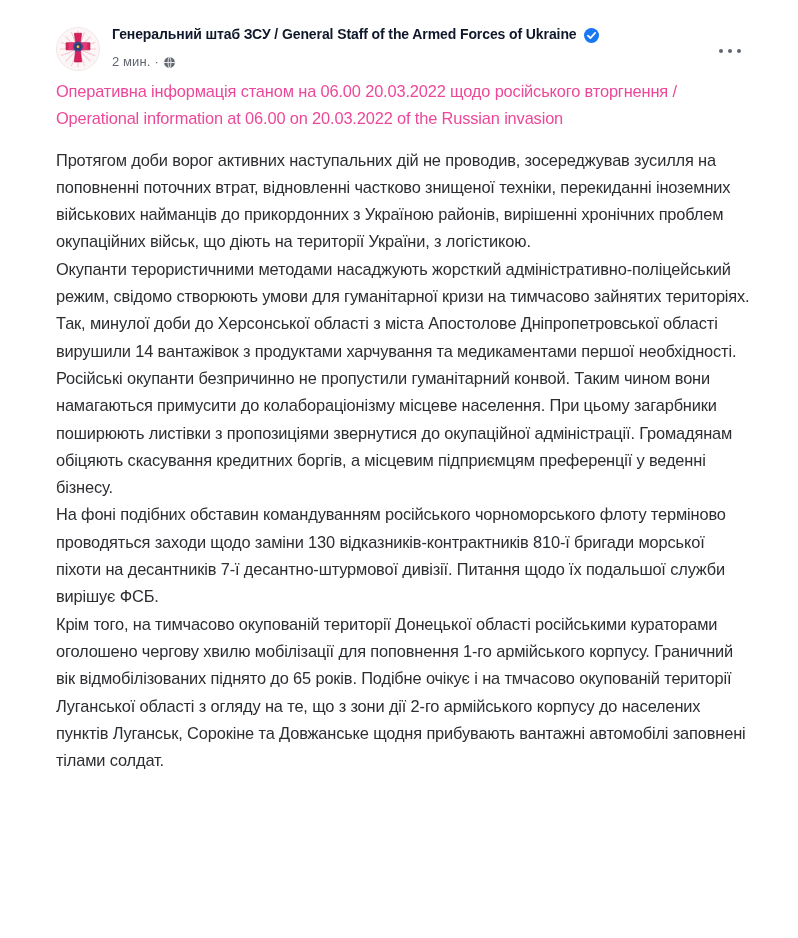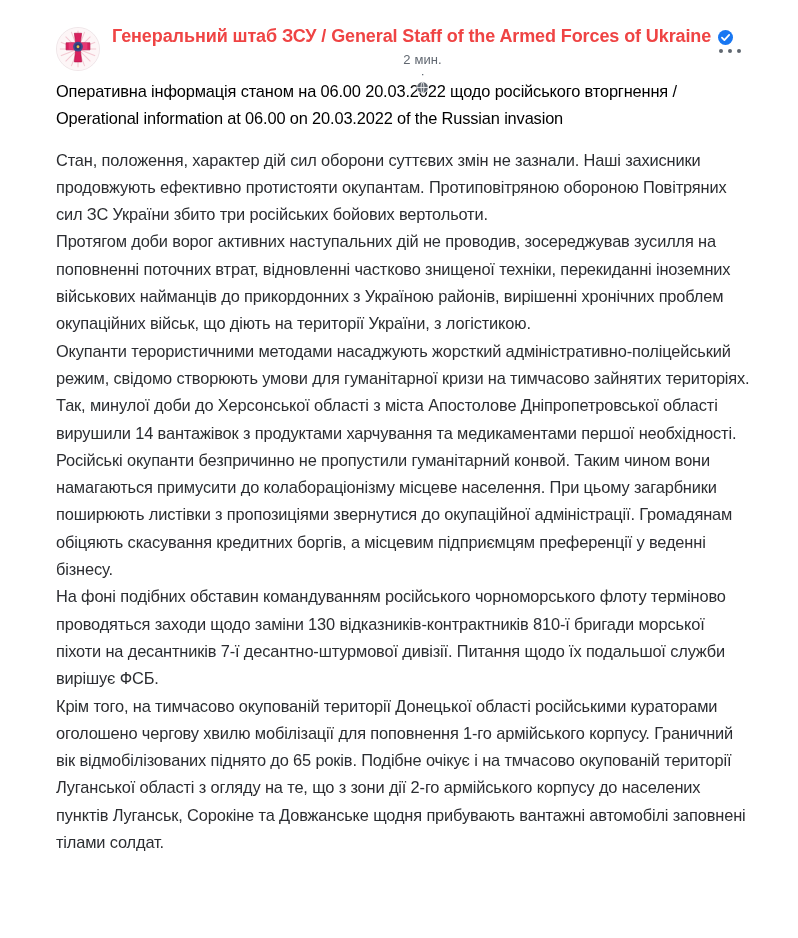--- a/index.html
+++ b/index.html
@@ -62,42 +62,41 @@
     flex-direction: column;
     justify-content: flex-start;
   }
 
   .page-name-row {
     display: flex;
     align-items: center;
     line-height: 1.15;
   }
   .page-name {
-    font-size: 18px;
+    font-size: 14px;
     font-weight: 600;
-    color: #ef4444;
+    color: #0f172a;
     letter-spacing: -0.1px;
     white-space: nowrap;
   }
   .verified-badge {
     margin-left: 7px;
     width: 15px;
     height: 15px;
     flex: 0 0 15px;
     display: inline-block;
     position: relative;
     top: 1px;
   }
   .verified-badge svg { display:block; width:100%; height:100%; }
 
   .meta-row {
     display: flex;
     align-items: center;
-    margin-top: 5px;
-    flex-direction: column;
+    margin-top: 12px;
   }
   .timestamp {
     font-size: 13px;
     color: #606770;
     letter-spacing: 0.1px;
   }
   .meta-dot {
     color: #606770;
     font-size: 13px;
     margin: 0 4px 0 4px;
@@ -141,21 +140,21 @@
   .post-body p {
     margin: 0;
     font-size: 16.4px;
     line-height: 27.3px;
     color: #2b2d31;
     letter-spacing: -0.15px;
     word-spacing: 0px;
     text-align: left;
   }
   .post-body p.first {
-    color: #000000;
+    color: #ec4899;
   }
   .spacer-line { height: 14px; }
 </style>
 </head>
 <body>
 
 <div class="top-edge"></div>
 
 <div class="post">
 
@@ -225,21 +224,20 @@
       <span class="dot"></span>
       <span class="dot"></span>
       <span class="dot"></span>
     </div>
 
   </div>
 
   <div class="post-body">
     <p class="first">Оперативна інформація станом на 06.00 20.03.2022 щодо російського вторгнення / Operational information at 06.00 on 20.03.2022 of the Russian invasion</p>
     <div class="spacer-line"></div>
-    <p>Стан, положення, характер дій сил оборони суттєвих змін не зазнали. Наші захисники продовжують ефективно протистояти окупантам. Протиповітряною обороною Повітряних сил ЗС України збито три російських бойових вертольоти.</p>
     <p>Протягом доби ворог активних наступальних дій не проводив, зосереджував зусилля на поповненні поточних втрат, відновленні частково знищеної техніки, перекиданні іноземних військових найманців до прикордонних з Україною районів, вирішенні хронічних проблем окупаційних військ, що діють на території України, з логістикою.</p>
     <p>Окупанти терористичними методами насаджують жорсткий адміністративно-поліцейський режим, свідомо створюють умови для гуманітарної кризи на тимчасово зайнятих територіях. Так, минулої доби до Херсонської області з міста Апостолове Дніпропетровської області вирушили 14 вантажівок з продуктами харчування та медикаментами першої необхідності. Російські окупанти безпричинно не пропустили гуманітарний конвой. Таким чином вони намагаються примусити до колабораціонізму місцеве населення. При цьому загарбники поширюють листівки з пропозиціями звернутися до окупаційної адміністрації. Громадянам обіцяють скасування кредитних боргів, а місцевим підприємцям преференції у веденні бізнесу.</p>
     <p>На фоні подібних обставин командуванням російського чорноморського флоту терміново проводяться заходи щодо заміни 130 відказників-контрактників 810-ї бригади морської піхоти на десантників 7-ї десантно-штурмової дивізії. Питання щодо їх подальшої служби вирішує ФСБ.</p>
     <p>Крім того, на тимчасово окупованій території Донецької області російськими кураторами оголошено чергову хвилю мобілізації для поповнення 1-го армійського корпусу. Граничний вік відмобілізованих піднято до 65 років. Подібне очікує і на тмчасово окупованій території Луганської області з огляду на те, що з зони дії 2-го армійського корпусу до населених пунктів Луганськ, Сорокіне та Довжанське щодня прибувають вантажні автомобілі заповнені тілами солдат.</p>
 
   </div>
 
 </div>
 
 </body></html>

